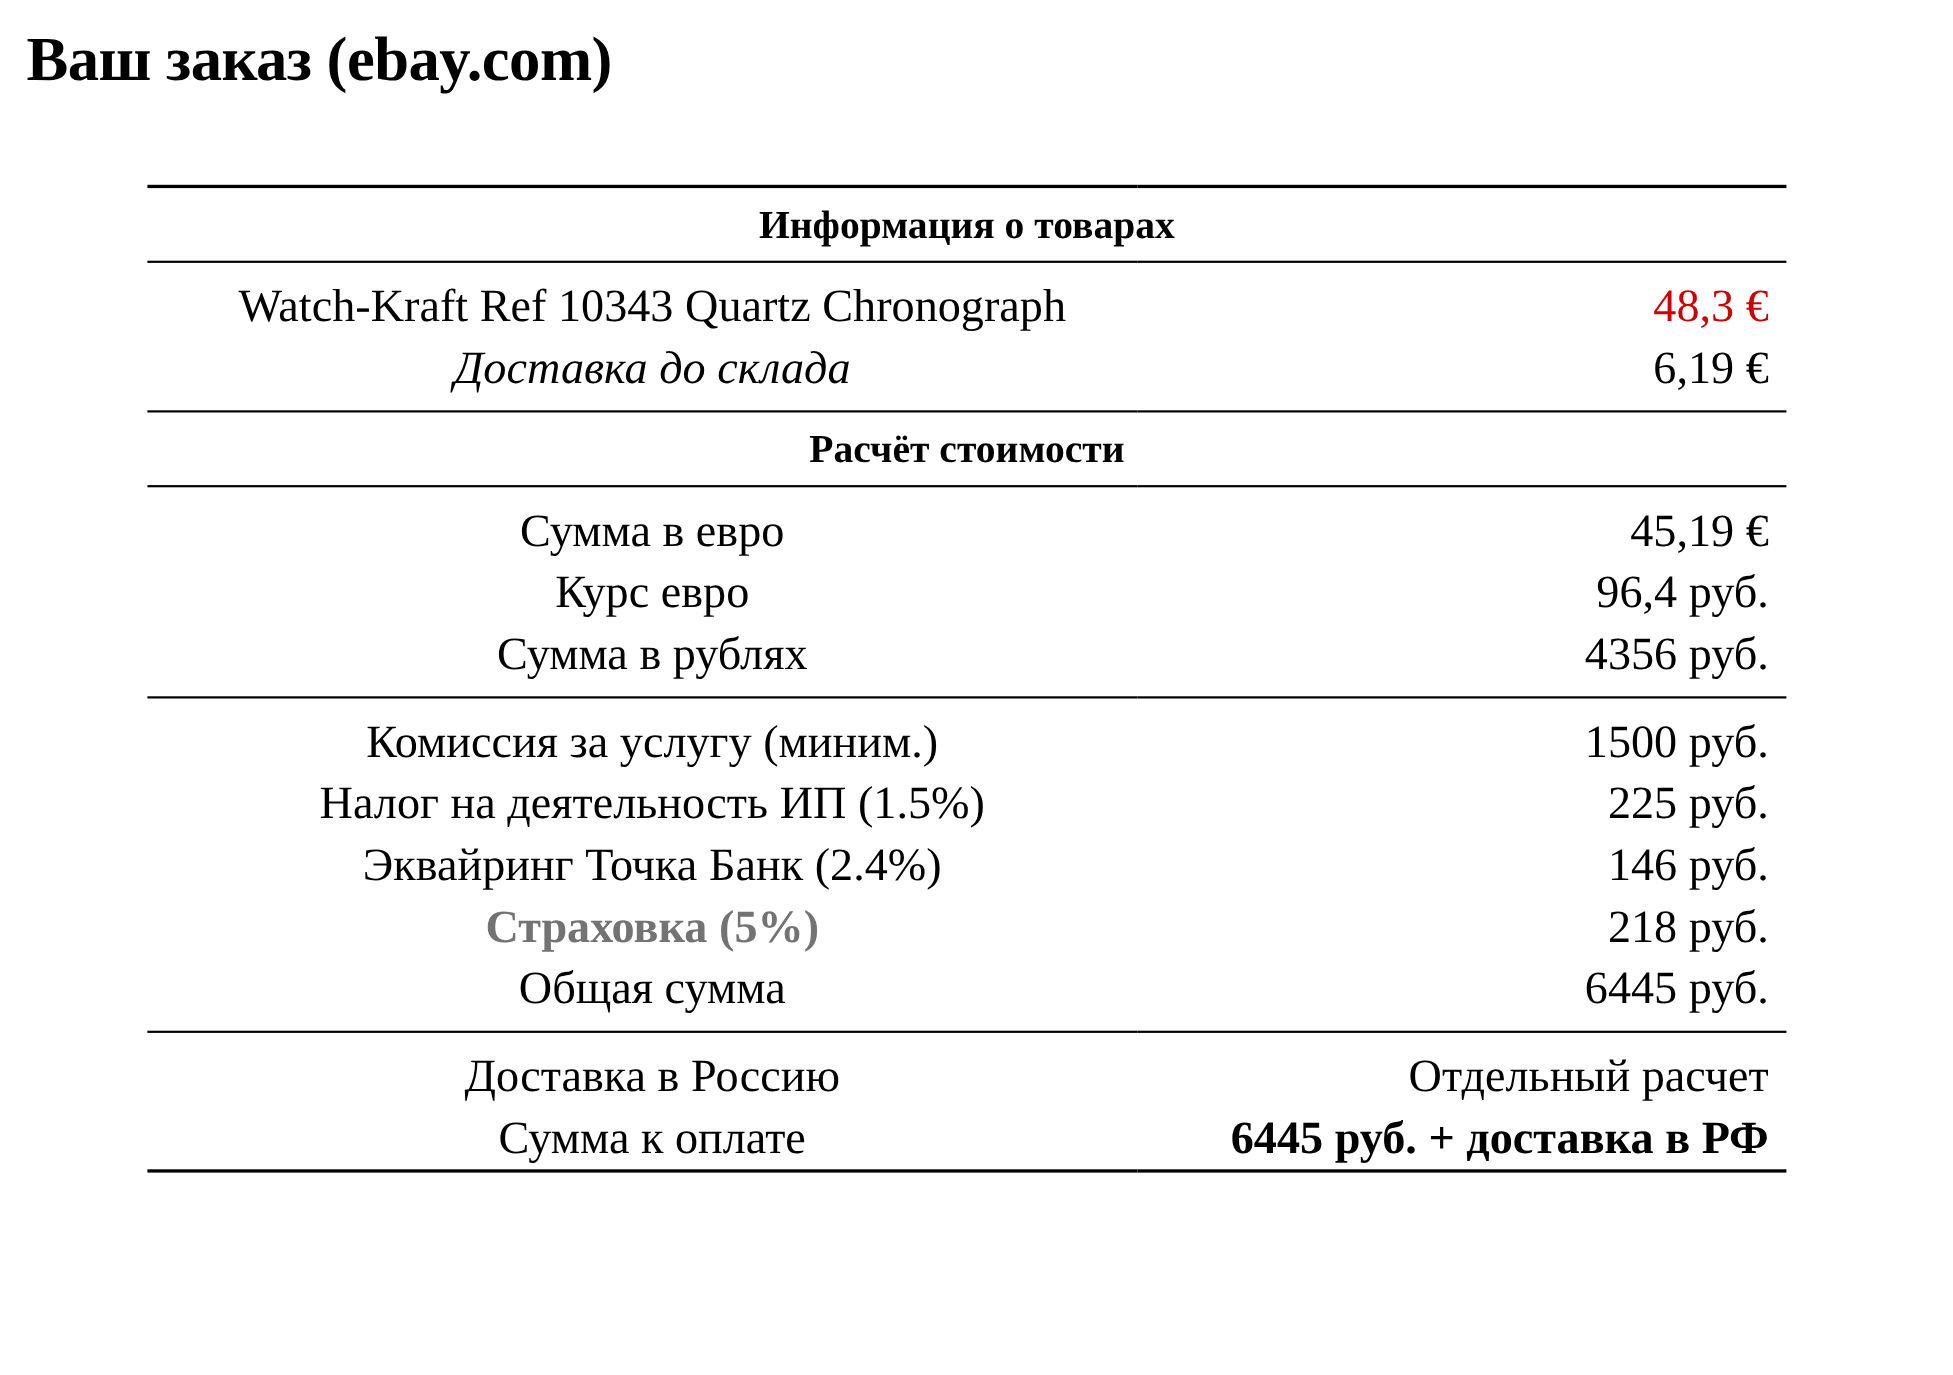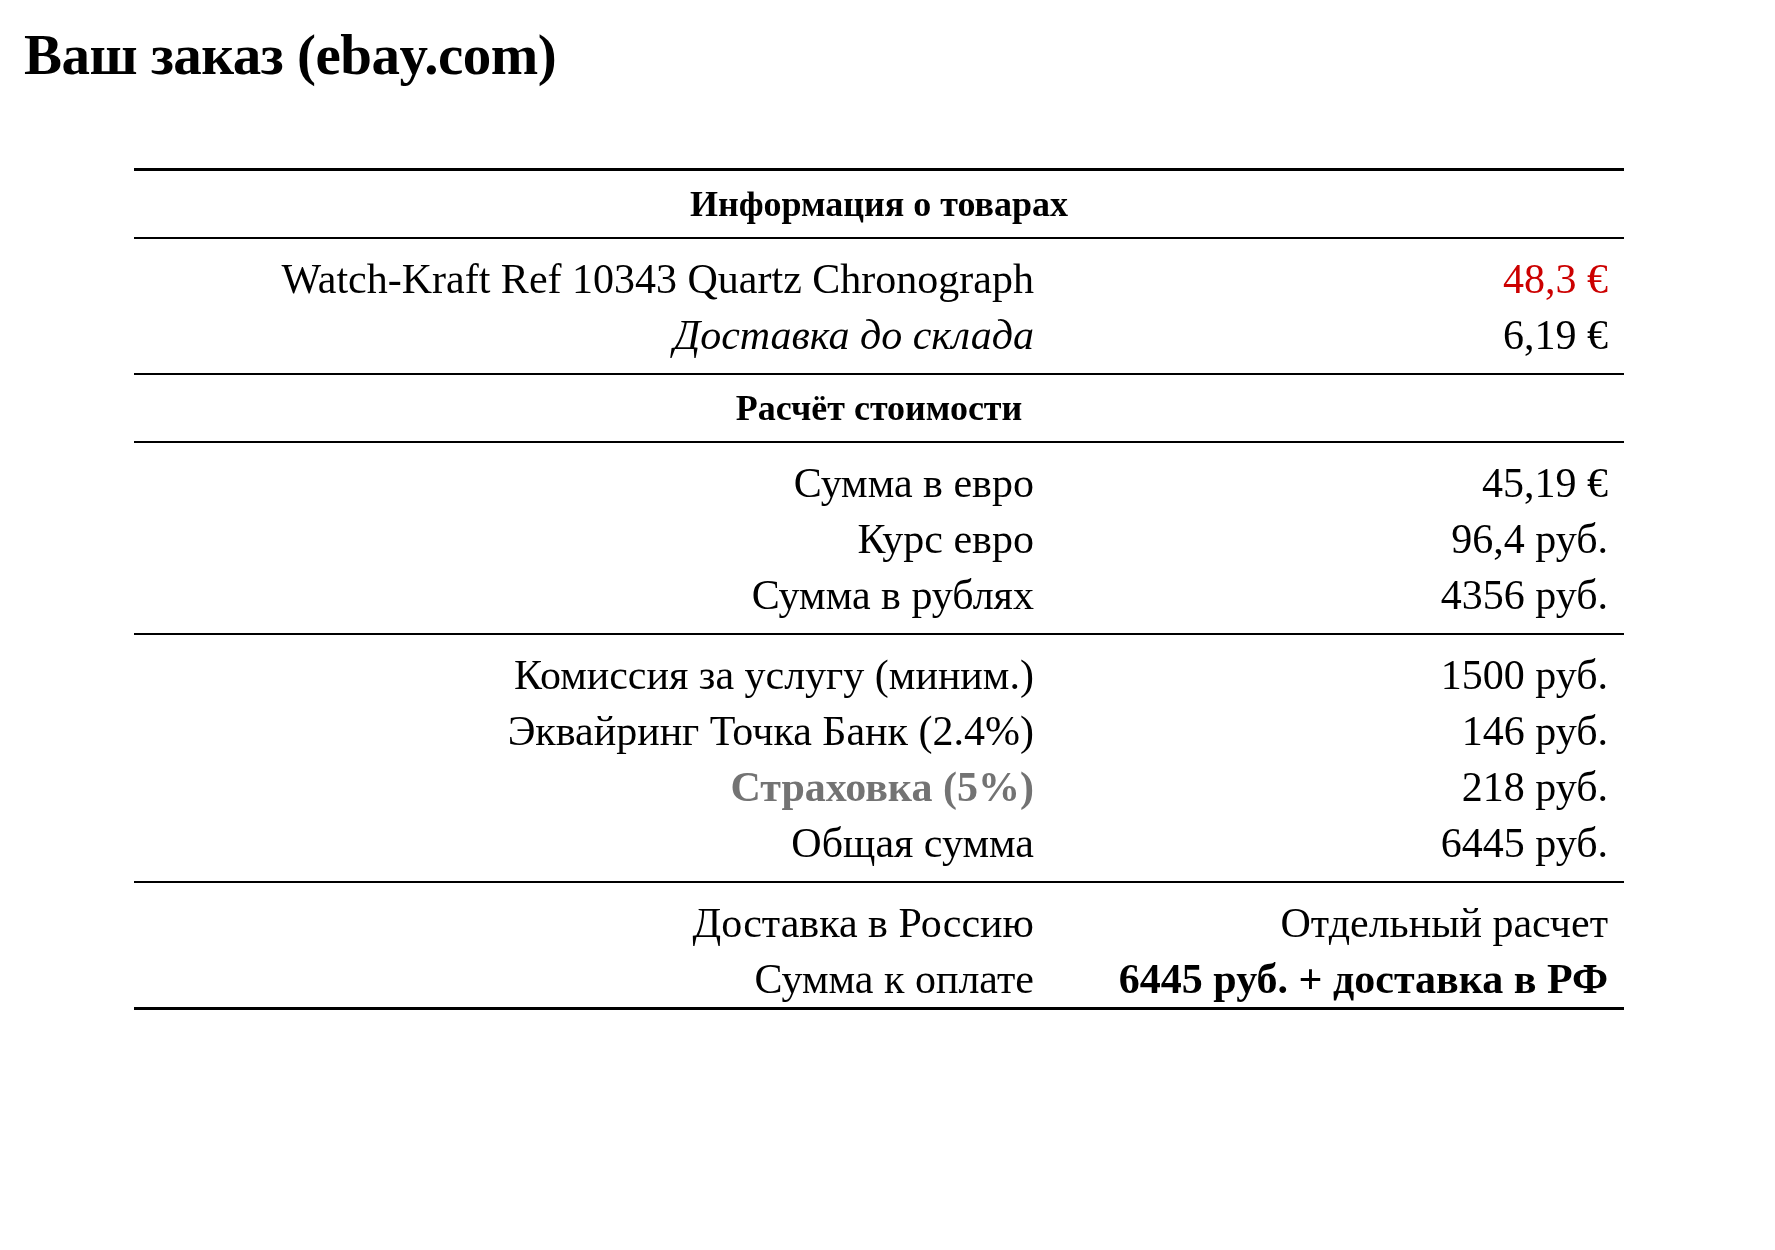--- a/index.html
+++ b/index.html
@@ -36,21 +36,21 @@
     top: 168px;
     width: 1490px;
     border-collapse: collapse;
     font-size: 42px;
   }
   .order-table td {
     padding: 0;
     vertical-align: baseline;
   }
   .cell-label {
-    text-align: right;
+    text-align: center;
     padding-left: 18px !important;
     white-space: nowrap;
   }
   .cell-value {
     text-align: right;
     padding-right: 16px !important;
     white-space: nowrap;
   }
   .row-item td { height: 56px; line-height: 56px; }
   .row-first td { padding-top: 12px !important; }
@@ -119,20 +119,24 @@
 
       <tr class="spacer-sm">
           <td colspan="2"></td>
         </tr>
 
       <tr class="row-item rule-thin row-first">
         <td class="cell-label">Комиссия за услугу (миним.)</td>
         <td class="cell-value">1500 руб.</td>
       </tr>
 
+      <tr class="row-item">
+        <td class="cell-label">Налог на деятельность ИП (1.5%)</td>
+        <td class="cell-value">225 руб.</td>
+      </tr>
 
       <tr class="row-item">
         <td class="cell-label">Эквайринг Точка Банк (2.4%)</td>
         <td class="cell-value">146 руб.</td>
       </tr>
 
       <tr class="row-item">
         <td class="cell-label green-bold">Страховка (5%)</td>
         <td class="cell-value">218 руб.</td>
       </tr>

